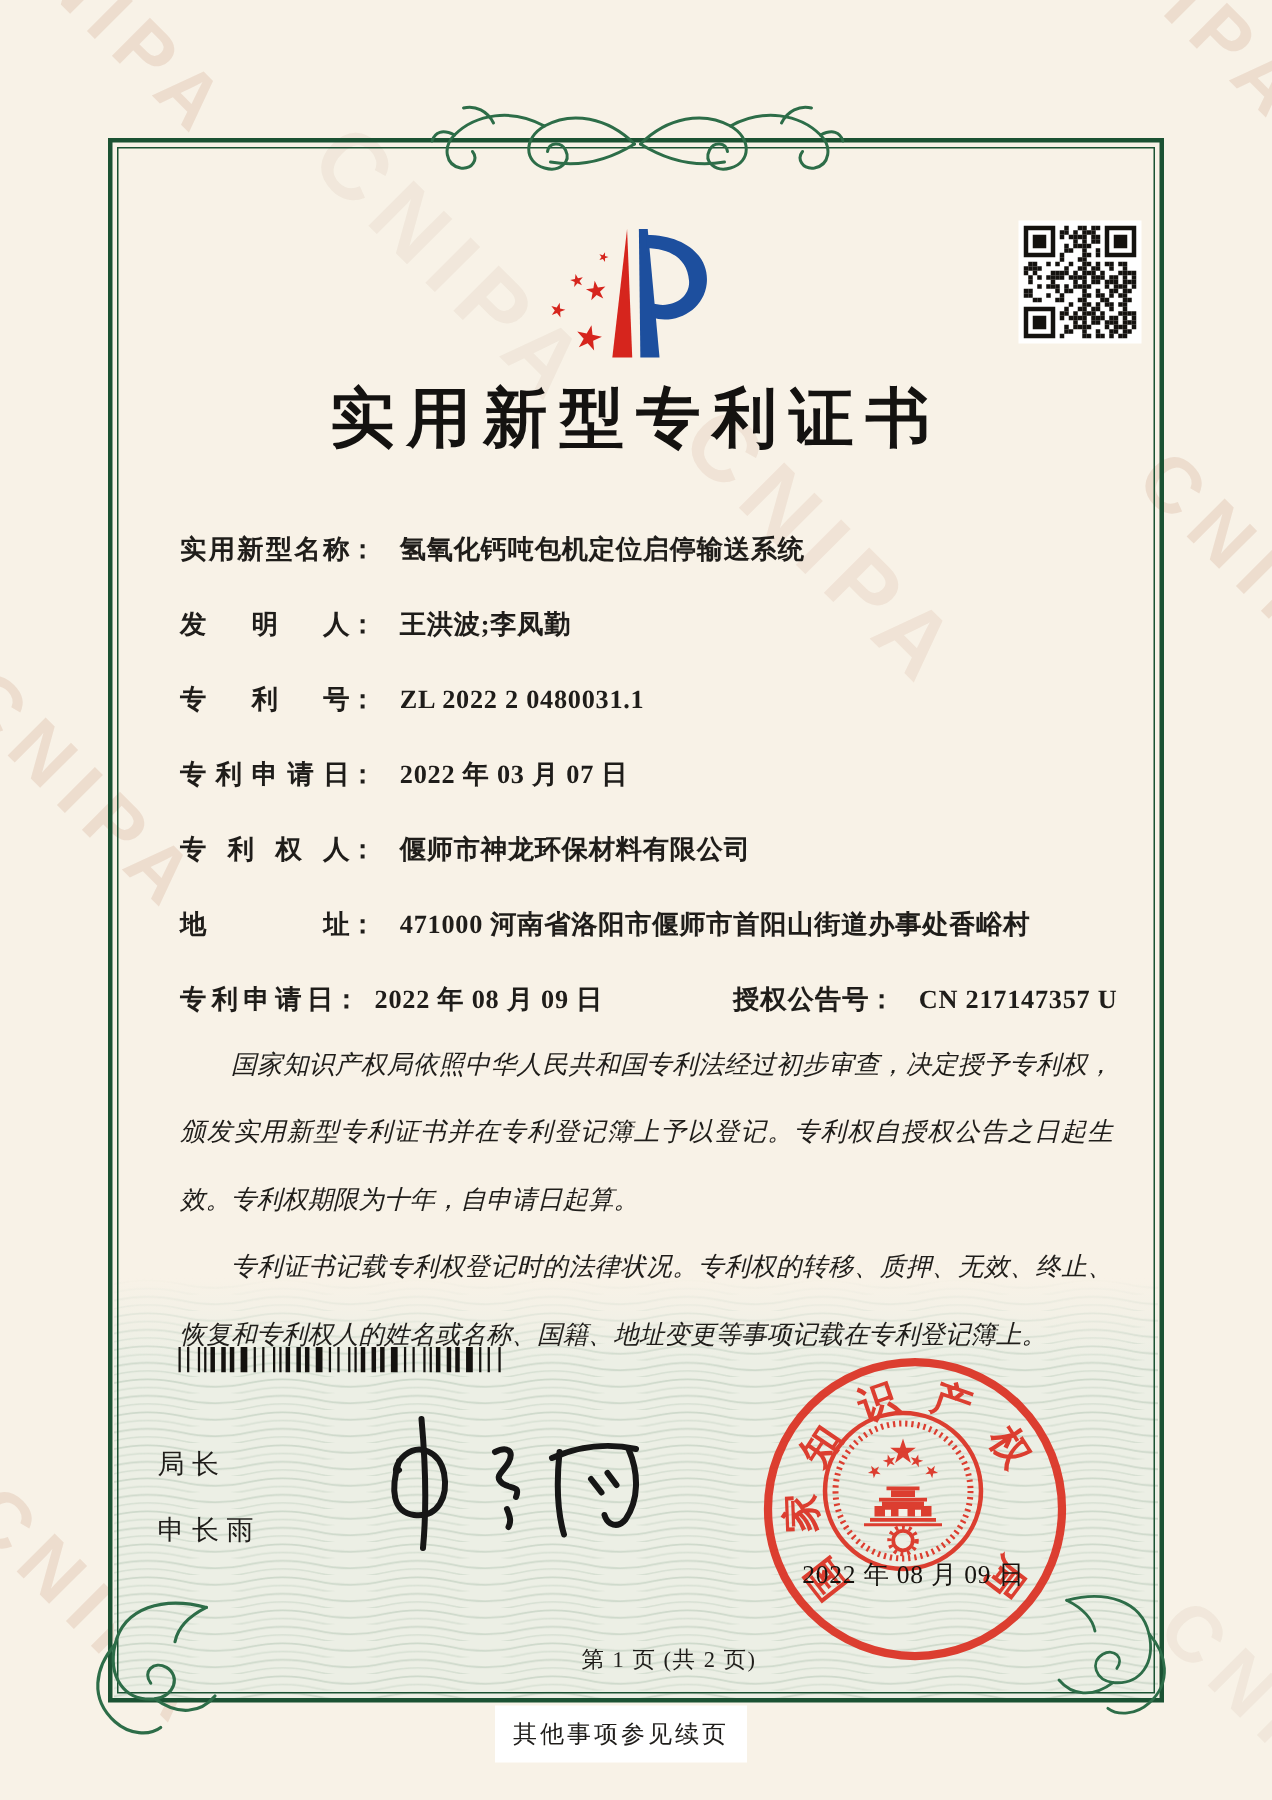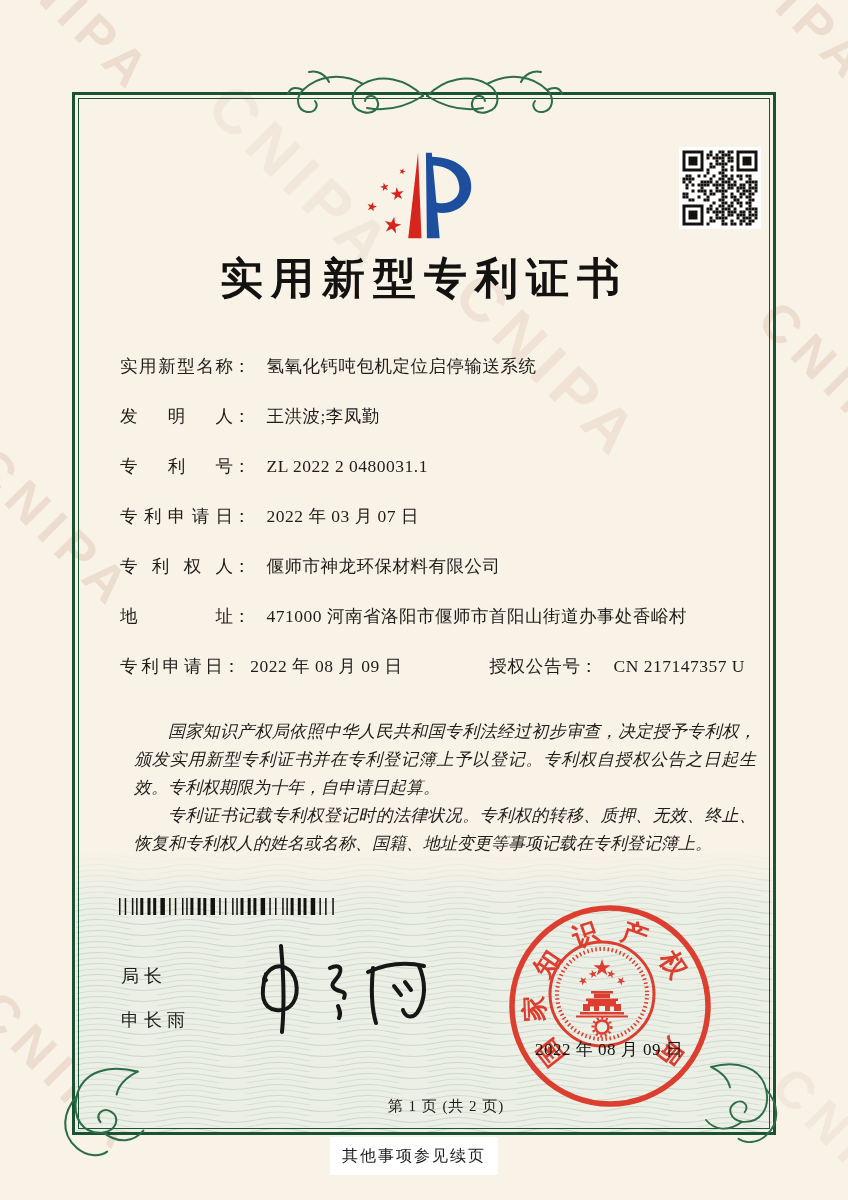--- a/index.html
+++ b/index.html
@@ -26,32 +26,32 @@
   .orn{position:absolute;z-index:3;}
   .flip{transform:scaleX(-1);}
   
   .cert-no{position:absolute;left:110px;top:149px;z-index:4;font-size:17.5px;letter-spacing:2px;}
   .logo{position:absolute;left:362px;top:146px;z-index:4;}
   .qr{position:absolute;left:679px;top:147px;z-index:4;background:#fff;padding:2px;}
   .title{position:absolute;left:72px;top:250px;width:704px;z-index:4;text-align:center;
          font-size:43px;font-weight:700;letter-spacing:8px;color:#141210;}
   
   .fields{position:absolute;left:120px;top:354px;width:625px;z-index:4;font-size:17.5px;}
-  .frow{display:flex;align-items:baseline;height:22px;margin-bottom:28px;white-space:nowrap;}
+  .frow{display:flex;align-items:baseline;height:22px;margin-bottom:28px;white-space:nowrap;font-weight:bold;}
   .flbl{display:inline-block;width:113px;text-align:justify;text-align-last:justify;}
   .fval{margin-left:16px;letter-spacing:.5px;}
   .flbl2{display:inline-block;width:100px;margin-left:47px;text-align:justify;text-align-last:justify;}
   .fval1{margin-left:10px;letter-spacing:.5px;min-width:192px;}
   
-  .paras{position:absolute;left:120px;top:718px;width:622px;z-index:4;font-size:17px;
-         line-height:28px;text-align:justify;font-style:italic;margin-left:14px;}
+  .paras{position:absolute;left:120px;top:687px;width:622px;z-index:4;font-size:17px;
+         line-height:45px;text-align:justify;font-style:italic;}
   .paras p{margin:0;text-indent:2em;}
   
   .barcode{position:absolute;left:118px;top:898px;z-index:4;}
-  .director{position:absolute;left:121px;top:964px;z-index:4;
+  .director{position:absolute;left:105px;top:964px;z-index:4;
             font-family:"Liberation Sans","DejaVu Sans",sans-serif;font-size:18px;letter-spacing:5px;}
   .director div{margin-bottom:20px;}
   .sig{position:absolute;left:246px;top:938px;z-index:4;}
   
   .seal{position:absolute;left:503px;top:899px;width:214px;height:214px;z-index:5;opacity:.95;}
   .seal svg{position:absolute;inset:0;}
   .seal-arc{position:absolute;inset:0;}
   .seal-arc span{position:absolute;left:50%;top:50%;width:30px;height:30px;margin:-15px 0 0 -15px;
         display:flex;align-items:center;justify-content:center;
         font-family:"Liberation Serif","DejaVu Serif",serif;font-weight:700;font-size:26px;color:#dc3527;}

